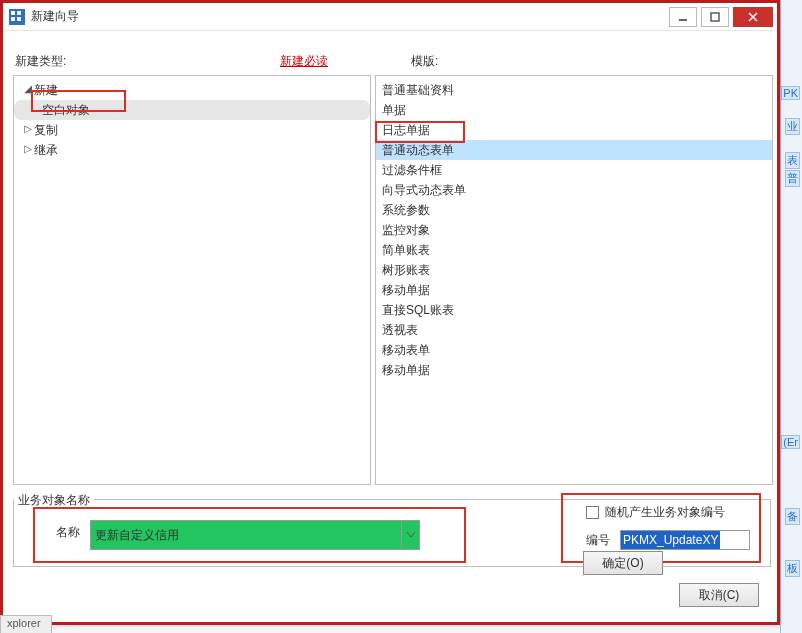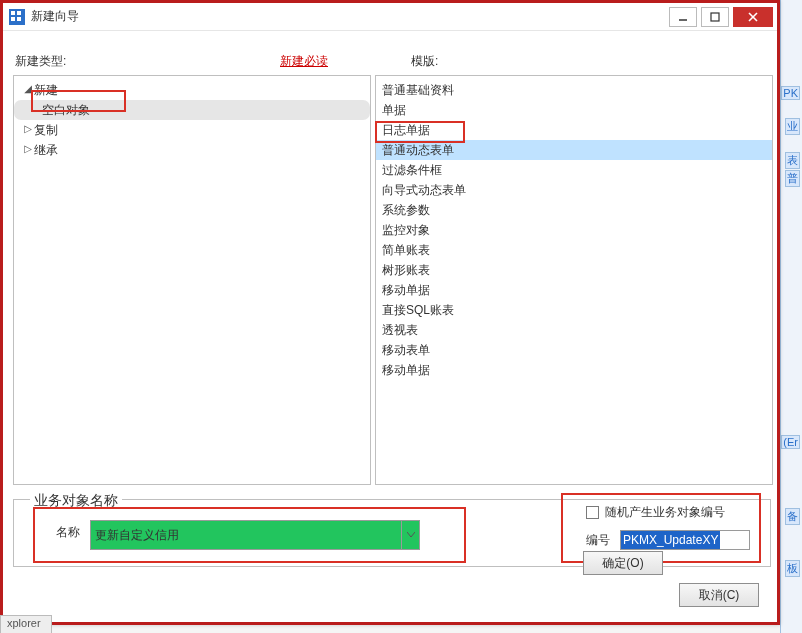--- a/index.html
+++ b/index.html
@@ -30,21 +30,21 @@
   .tree .twist { width: 12px; display:inline-block; text-align:center; color:#555; font-size:10px; transform: translateY(-1px);}
   .tree .child { padding-left: 28px; border-radius: 7px; }
   .tree .child.selected { background: #e6e6e6; }
   .list li.selected { background: #bfe2ff; }
   .list li { padding-left: 6px; }
 
   .annot { position:absolute; border: 2px solid #d93025; pointer-events:none; }
 
   
   .groupbox { position:absolute; border:1px solid #bfbfbf; }
-  .groupbox .legend { position:absolute; top:-8px; left:16px; background:#fff; padding: 0 4px; font-size:14px; color:#333; }
+  .groupbox .legend { position:absolute; top:-8px; left:0; background:#fff; padding: 0 4px; font-size:12px; color:#333; }
   .lbl { position:absolute; font-size:12px; }
   .combo { position:absolute; border:1px solid #9a9a9a; background:#22c55e; height:30px; display:flex; align-items:center; }
   .combo .val { flex:1; padding: 0 4px; }
   .combo .drop { width:18px; height:100%; border-left:1px solid #9a9a9a; display:flex; align-items:center; justify-content:center; color:#555; }
   .checkbox { position:absolute; display:flex; align-items:center; gap:6px; }
   .checkbox .box { width:13px; height:13px; border:1px solid #7a7a7a; background:#fff; }
   .textinput { position:absolute; height:20px; border:1px solid #9a9a9a; background:#fff; }
   .textinput .seltext { display:inline-block; height:100%; line-height:18px; padding:0 2px; background:#1e64c8; color:#fff; }
 
   .btn { position:absolute; height:24px; width:80px; border:1px solid #8e8e8e; background: linear-gradient(#f7f7f7,#e3e3e3); display:flex; align-items:center; justify-content:center; }

